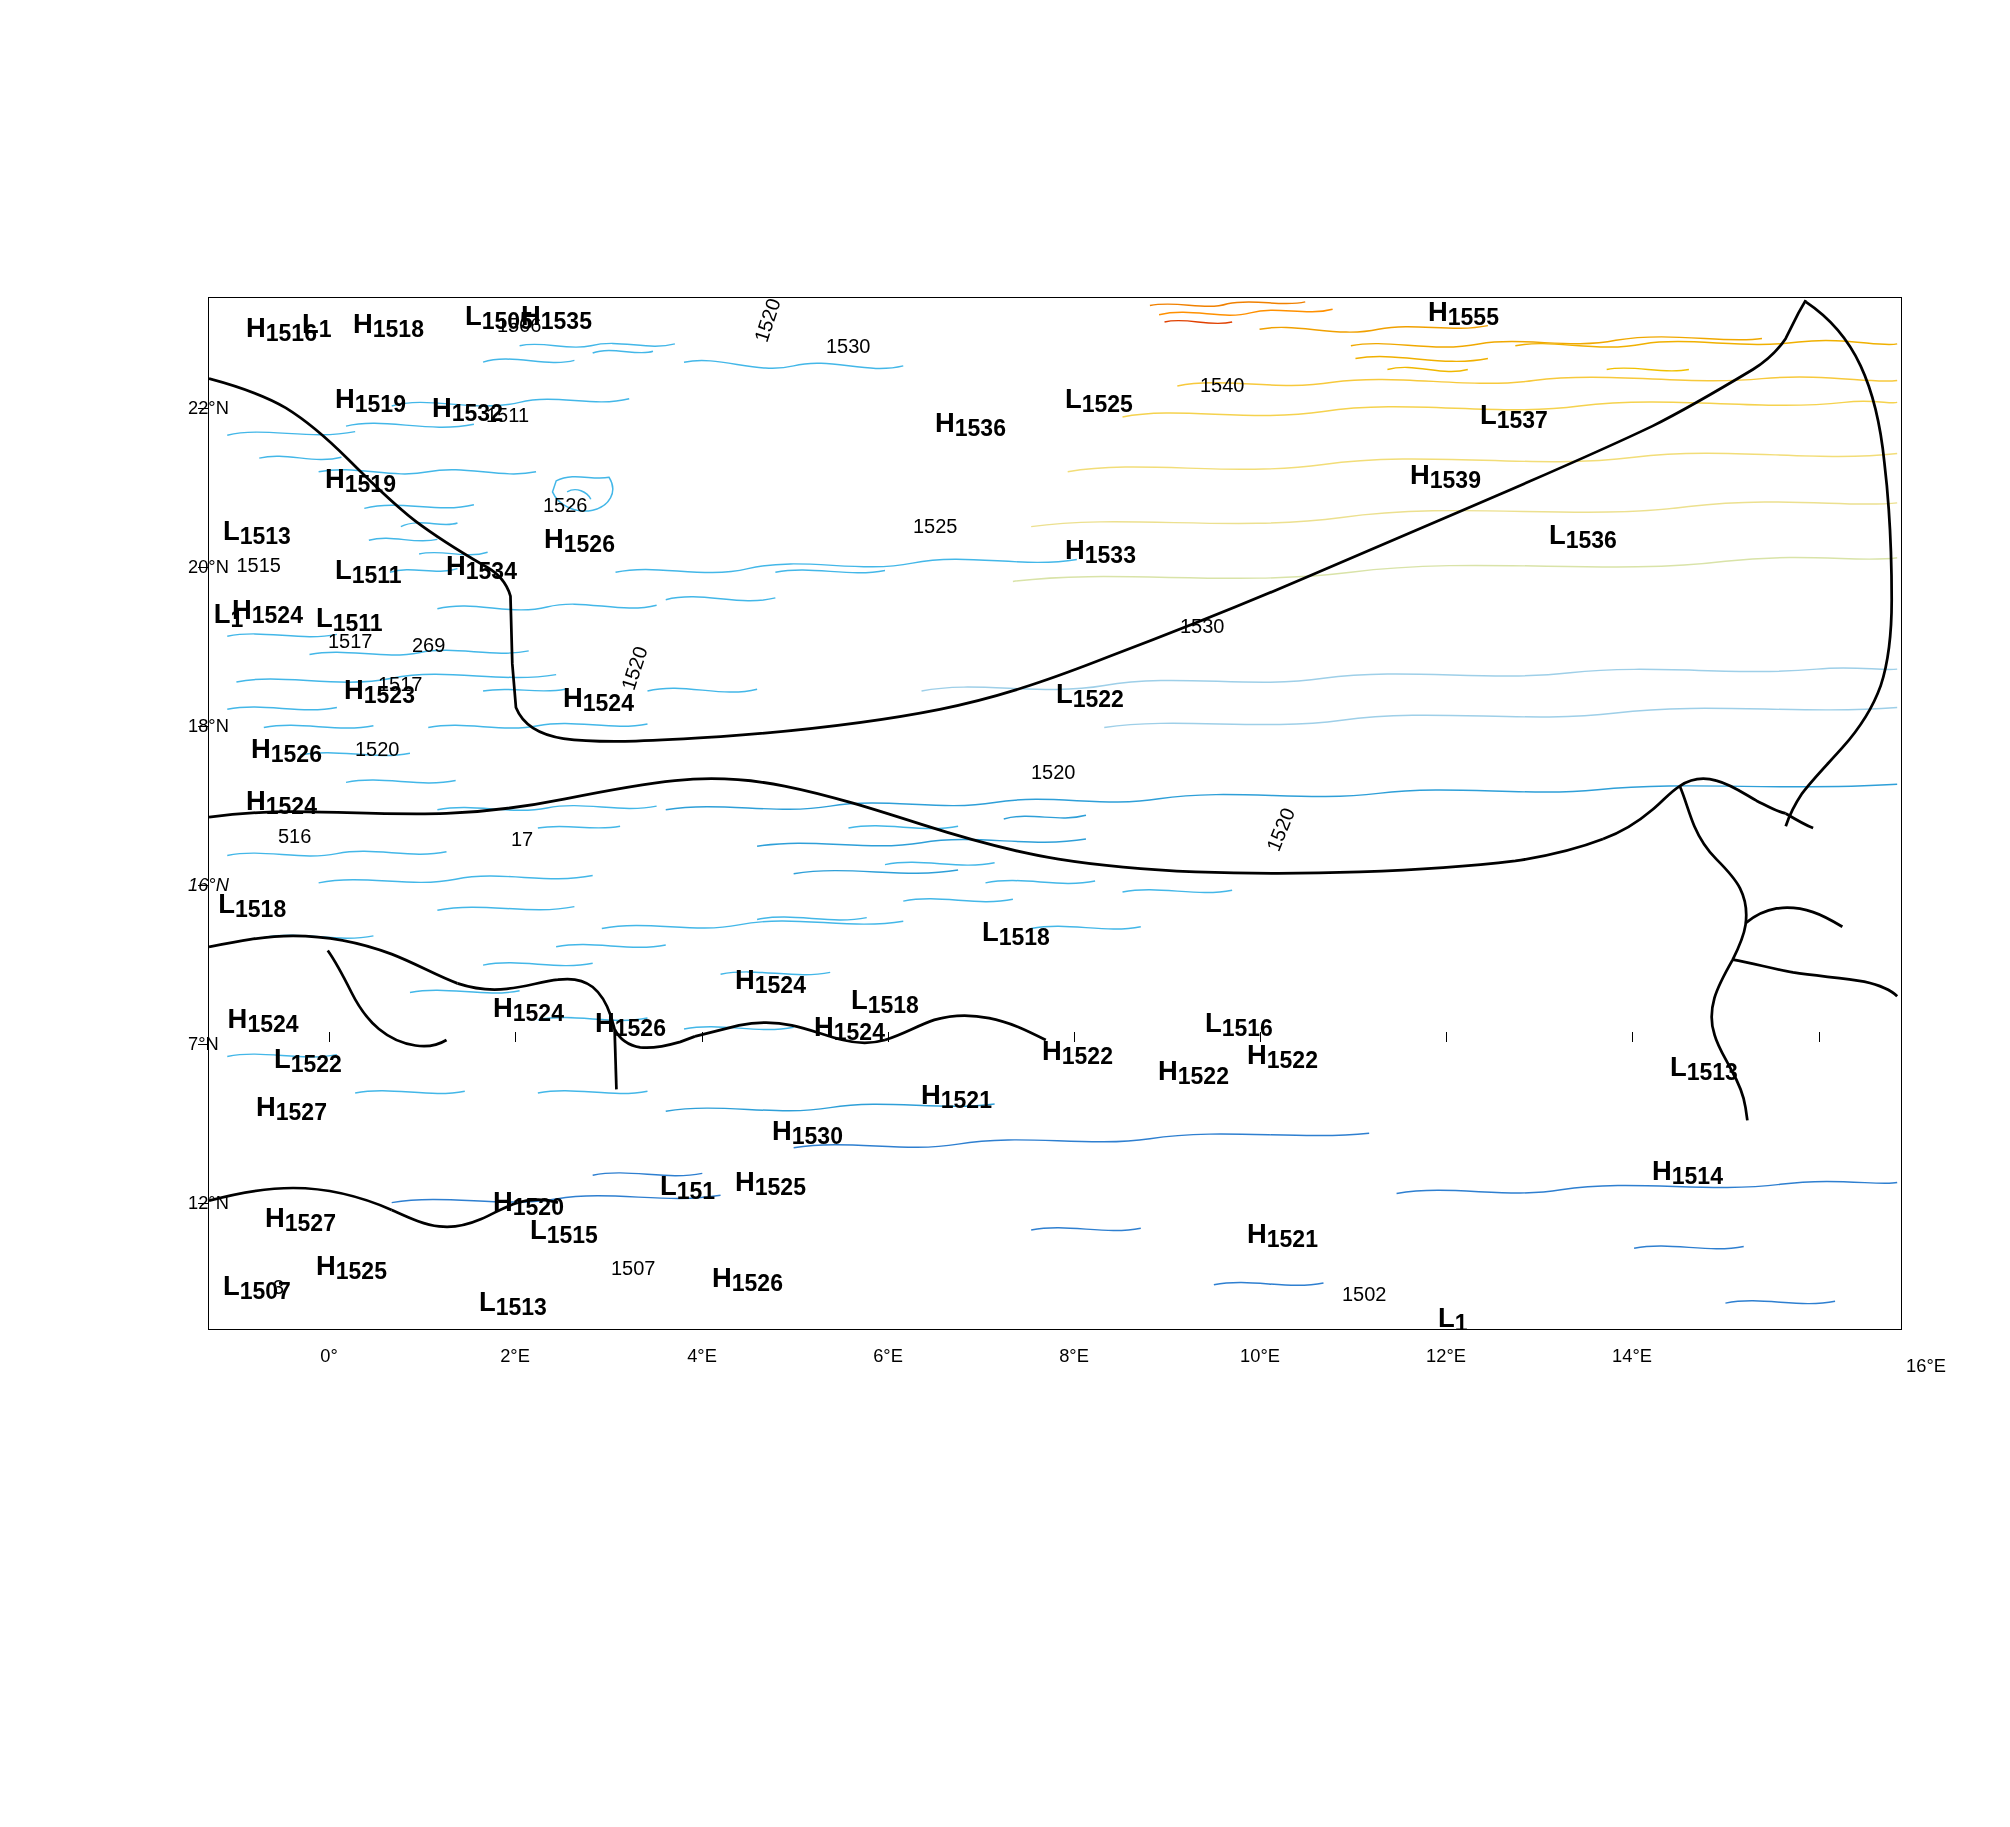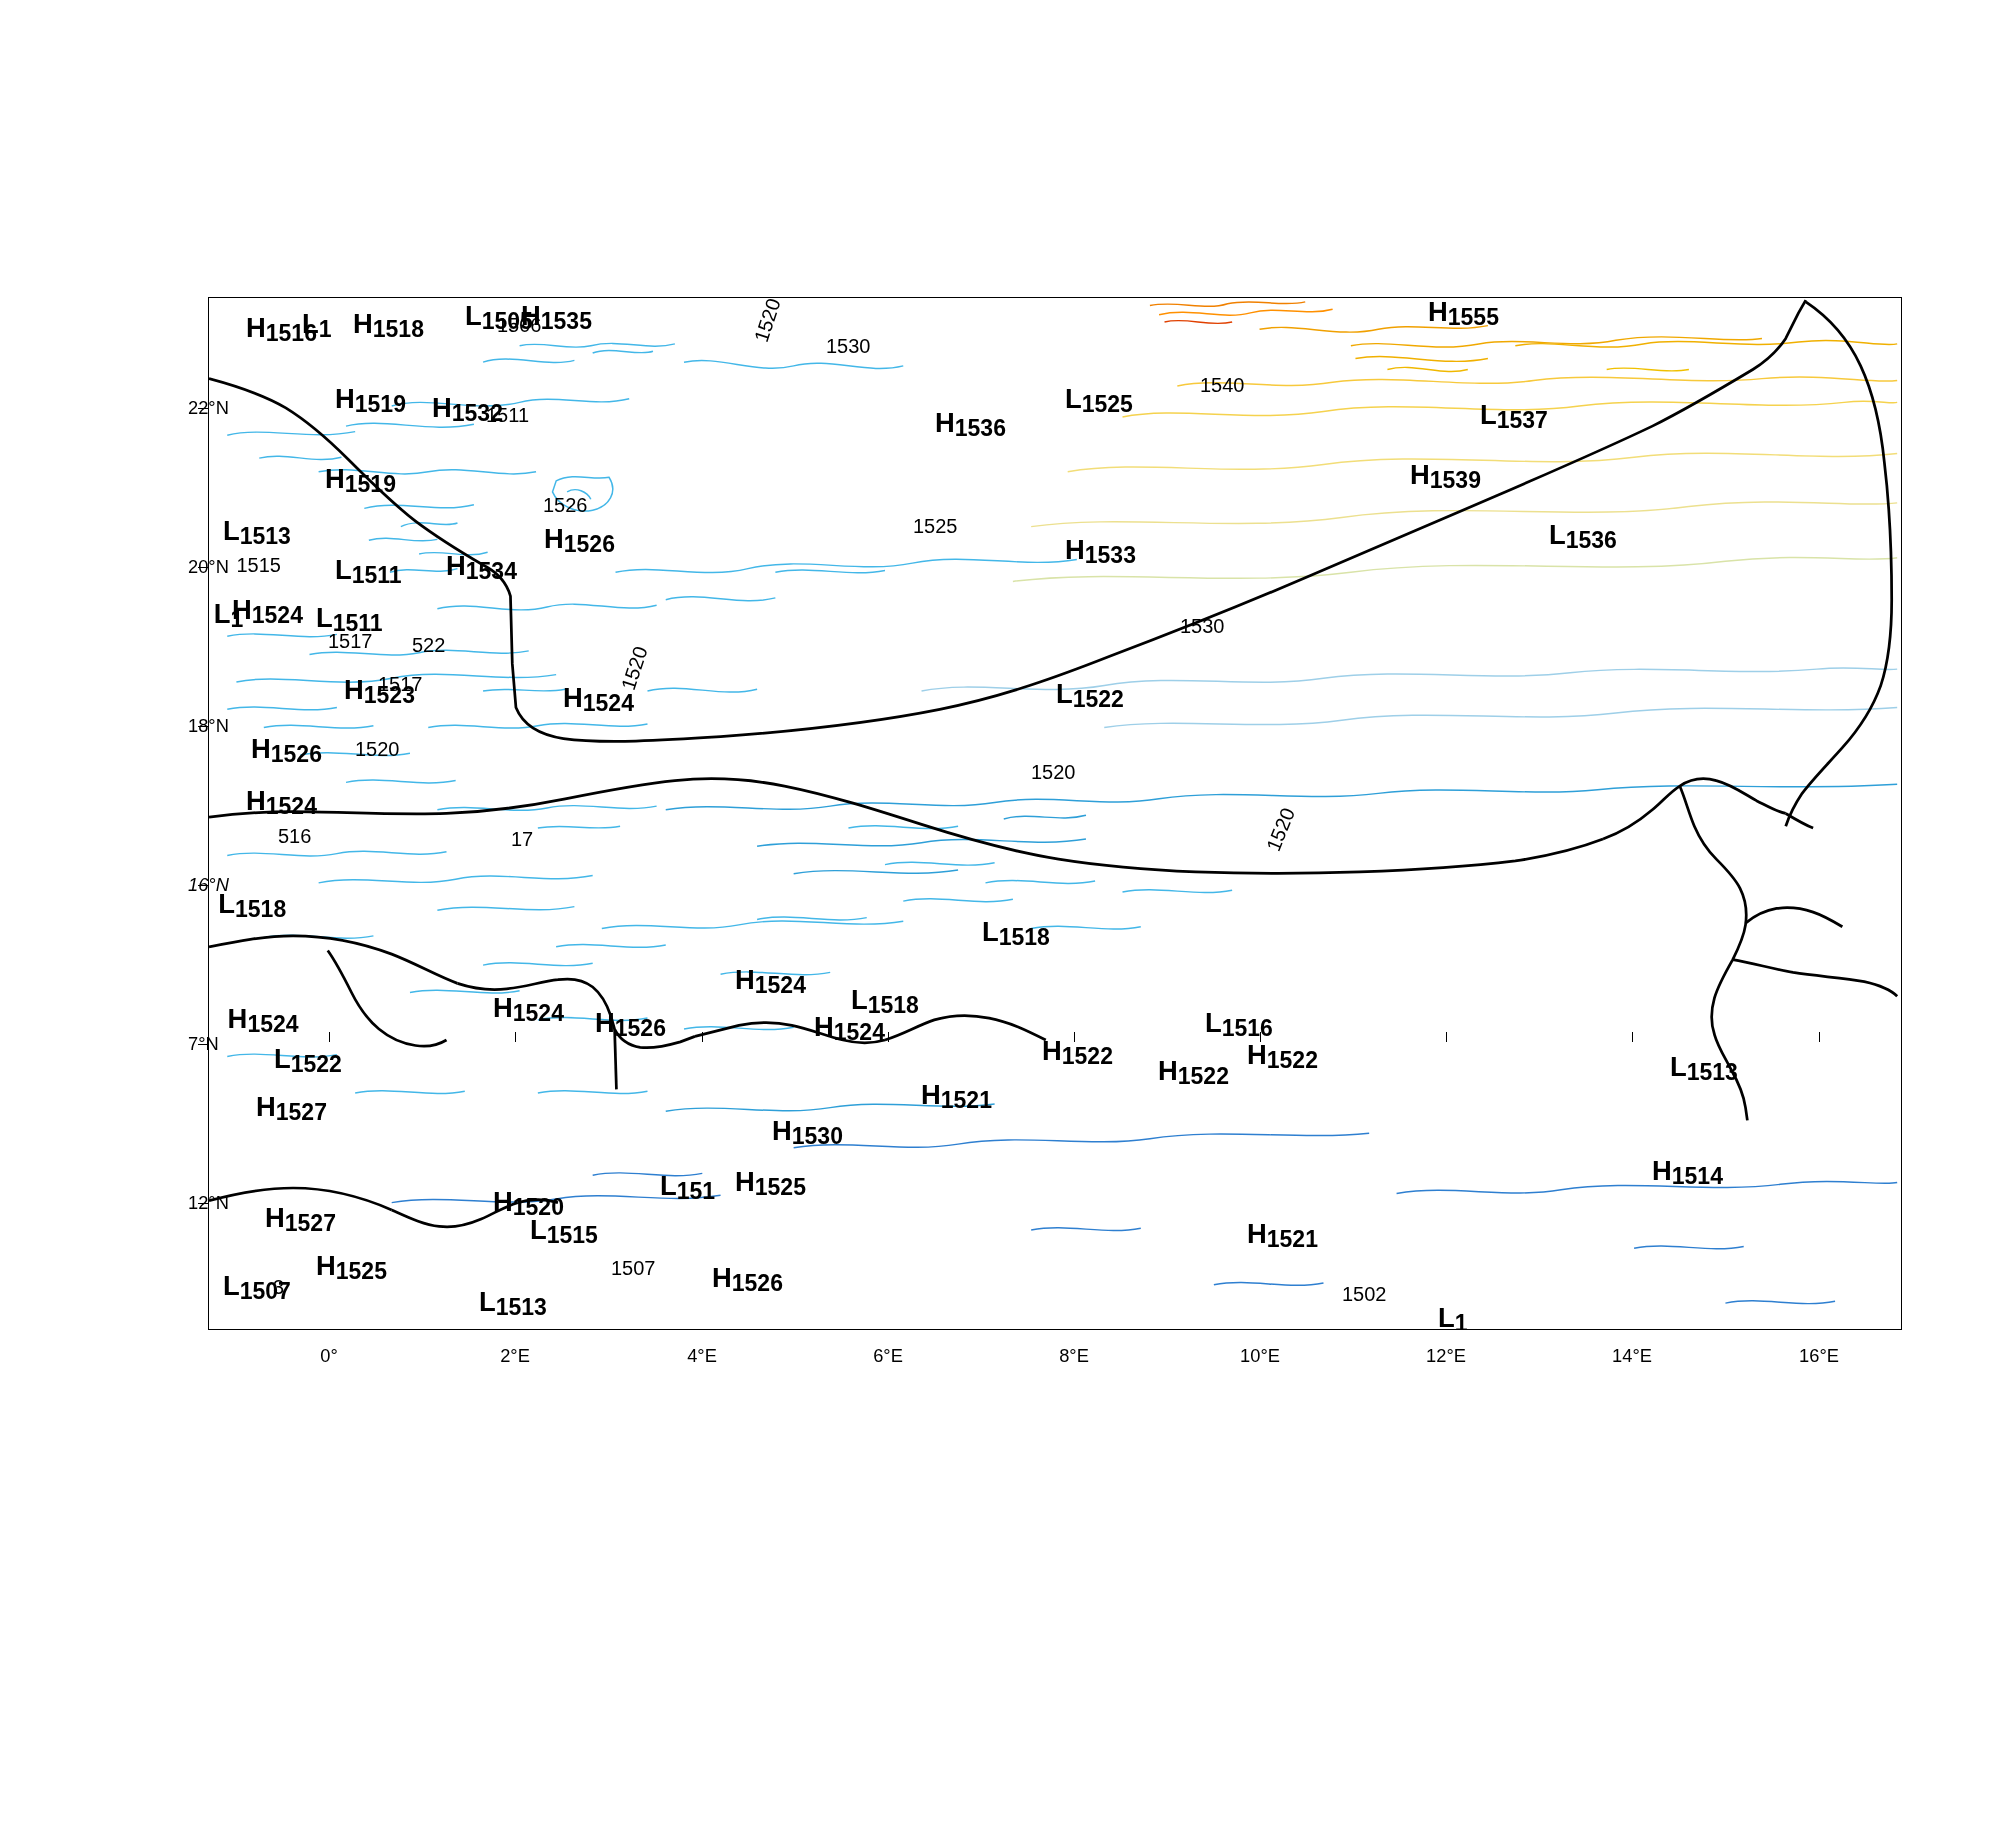--- a/index.html
+++ b/index.html
@@ -184,21 +184,21 @@
       <div class="clab" style="left:408px;top:388px;transform:rotate(-72deg);transform-origin:left top;">1520</div>
       <div class="clab" style="left:146px;top:440px;">1520</div>
       <div class="clab" style="left:822px;top:463px;">1520</div>
       <div class="clab" style="left:1053px;top:548px;transform:rotate(-68deg);transform-origin:left top;">1520</div>
       <div class="clab" style="left:288px;top:15.5px;">1506</div>
       <div class="clab" style="left:277px;top:106px;">1511</div>
       <div class="clab" style="left:334px;top:196px;">1526</div>
       <div class="clab" style="left:704px;top:217px;">1525</div>
       <div class="clab" style="left:119px;top:332px;">1517</div>
       <div class="clab" style="left:169px;top:375px;">1517</div>
-      <div class="clab" style="left:203px;top:336px;">522</div>
+      <div class="clab" style="left:203px;top:336px;">269</div>
       <div class="clab" style="left:69px;top:527px;">516</div>
       <div class="clab" style="left:302px;top:530px;">17</div>
       <div class="clab" style="left:402px;top:959px;">1507</div>
       <div class="clab" style="left:27.4px;top:256px;">1515</div>
       <div class="clab" style="left:1133px;top:985px;">1502</div>
       <div class="clab" style="left:64px;top:978px;">3</div>
 
       <div id="stations">
           <div class="stn" style="left: 37px; top: 16px;"><span class="ltr">H</span><span class="val">1516</span></div>
           <div class="stn" style="left: 93px; top: 12px;"><span class="ltr">L</span><span class="val">1</span></div>
@@ -271,21 +271,21 @@
       <div class="xlabel" style="left: 888px;">6°E</div>
       <div class="xtick" style="left: 1074px;"></div>
       <div class="xlabel" style="left: 1074px;">8°E</div>
       <div class="xtick" style="left: 1260px;"></div>
       <div class="xlabel" style="left: 1260px;">10°E</div>
       <div class="xtick" style="left: 1446px;"></div>
       <div class="xlabel" style="left: 1446px;">12°E</div>
       <div class="xtick" style="left: 1632px;"></div>
       <div class="xlabel" style="left: 1632px;">14°E</div>
       <div class="xtick" style="left: 1819px;"></div>
-      <div class="xlabel" style="left: 1819px;">16°E</div>
+      <div class="xlabel" style="left: 1926px; margin-top: 10px;">16°E</div>
       <div class="ytick" style="top: 1203px;"></div>
       <div class="ylabel" style="top: 1203px;">12°N</div>
       <div class="ytick" style="top: 1044px;"></div>
       <div class="ylabel" style="top: 1044px;">7°N</div>
       <div class="ytick" style="top: 885px;"></div>
       <div class="ylabel" style="top: 885px; font-style: italic;">16°N</div>
       <div class="ytick" style="top: 726px;"></div>
       <div class="ylabel" style="top: 726px;">18°N</div>
       <div class="ytick" style="top: 567px;"></div>
       <div class="ylabel" style="top: 567px;">20°N</div>

